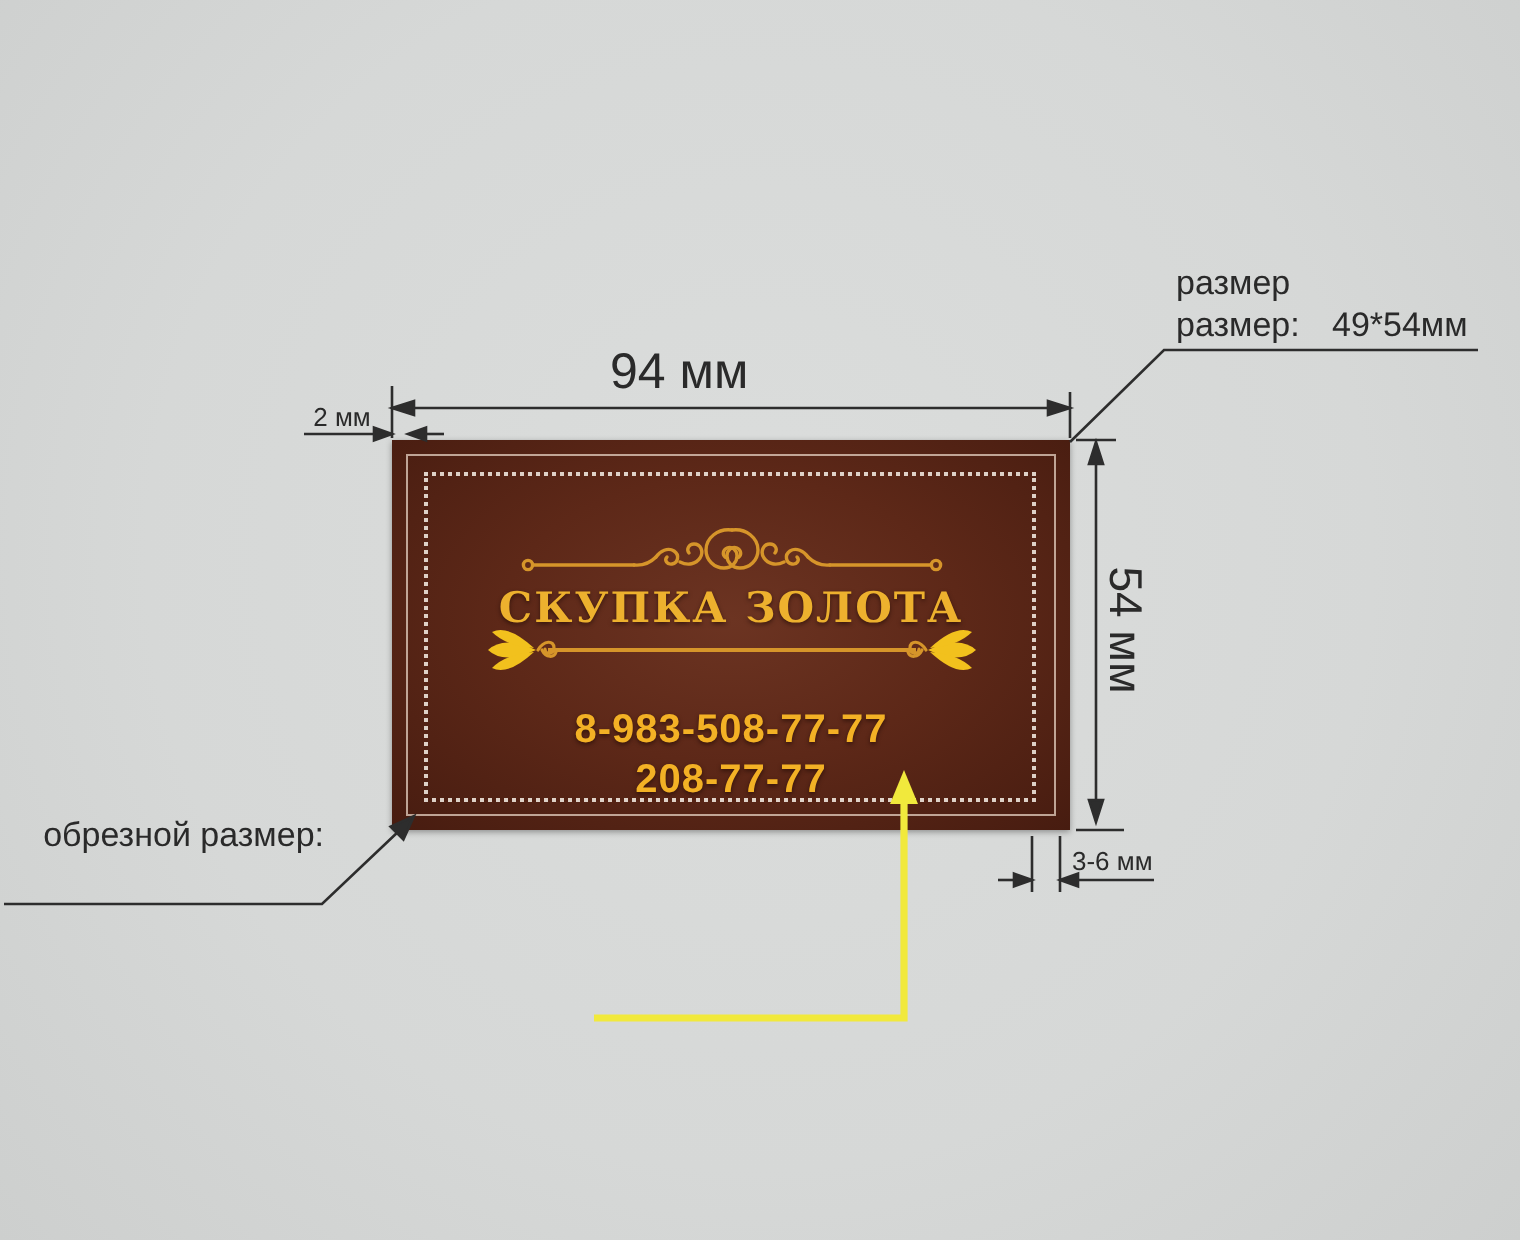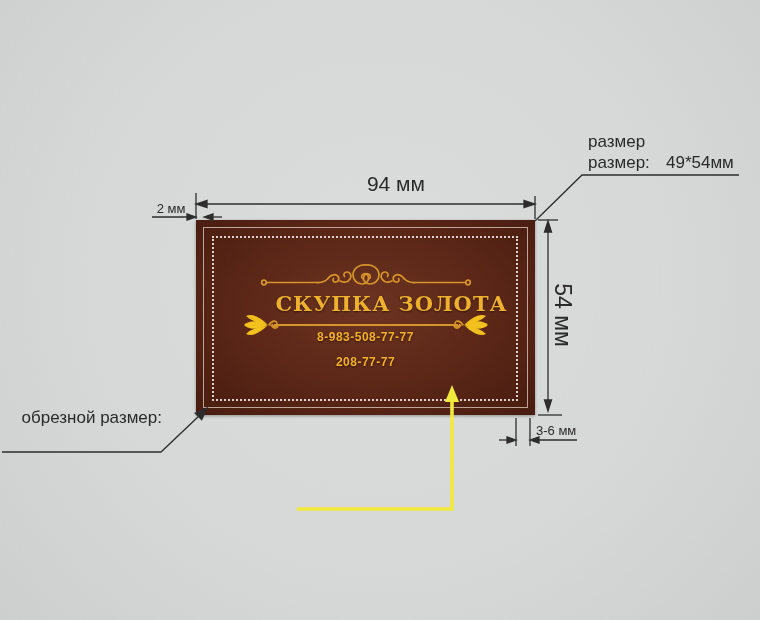--- a/index.html
+++ b/index.html
@@ -13,31 +13,31 @@
   
   .card{position:absolute;left:196px;top:220px;width:339px;height:195px;
         background:radial-gradient(ellipse at 50% 46%, #6c3422 0%, #5d2818 48%, #471c10 100%);
         box-shadow:0 1px 3px rgba(0,0,0,0.35);}
   .card-inner-border{position:absolute;left:7px;top:7px;right:7px;bottom:7px;
         border:1.6px solid rgba(236,216,201,0.72);}
   .card-dotted-border{position:absolute;left:16px;top:16px;right:17px;bottom:14px;
         border:2px dotted rgba(247,240,231,0.85);}
   .card-title{position:absolute;left:0;top:71px;width:100%;text-align:center;
         font-family:"DejaVu Serif", serif;font-weight:700;font-size:21px;
-        color:#edb12e;letter-spacing:1px;text-shadow:0 1px 2px rgba(20,5,0,0.55);padding-left:26px;}
+        color:#edb12e;letter-spacing:1px;text-shadow:0 1px 2px rgba(20,5,0,0.55);}
   .card-phone{position:absolute;left:0;width:100%;text-align:center;
-        font-weight:700;font-size:12px;color:#f3b125;letter-spacing:0.5px;
-        text-shadow:0 1px 2px rgba(20,5,0,0.55);}
+        font-weight:700;font-size:20px;color:#f3b125;letter-spacing:0.5px;
+        text-shadow:0 1px 2px rgba(20,5,0,0.55);margin-top:24px;}
   .phone1{top:110px;} .phone2{top:135px;}
   .ornament{position:absolute;left:50%;top:40px;transform:translateX(-50%);}
   .divider{position:absolute;left:50%;top:92px;transform:translateX(-50%);}
 
   
   .lbl{font-size:17px;line-height:21px;color:#2a2a2a;}
-  .width-label{left:305px;top:172px;width:120px;text-align:right;font-size:21px;}
+  .width-label{left:305px;top:172px;width:120px;text-align:left;font-size:25px;}
   .height-label{left:523px;top:302px;width:80px;height:26px;text-align:center;
         font-size:23px;transform:rotate(90deg);}
   .bleed-label{left:152px;top:201px;width:38px;text-align:center;font-size:13px;}
   .safe-label{left:536px;top:423px;font-size:13px;}
   .sheet-l1{left:588px;top:131px;}
   .sheet-l2{left:588px;top:152px;}
   .sheet-val{left:666px;top:152px;}
   .trim-label{left:0px;top:407px;width:162px;text-align:right;}
   .trim-val{left:0px;top:428px;width:162px;text-align:right;}
   .zone-label{left:286px;top:456px;width:160px;text-align:right;white-space:pre-line;}

